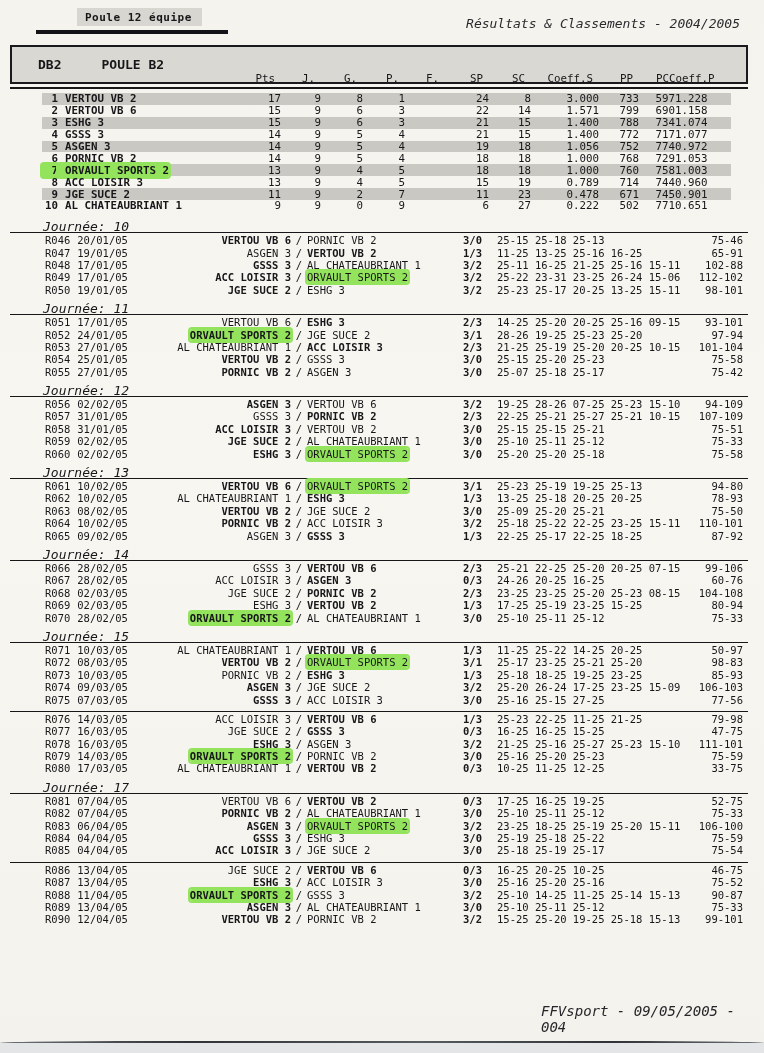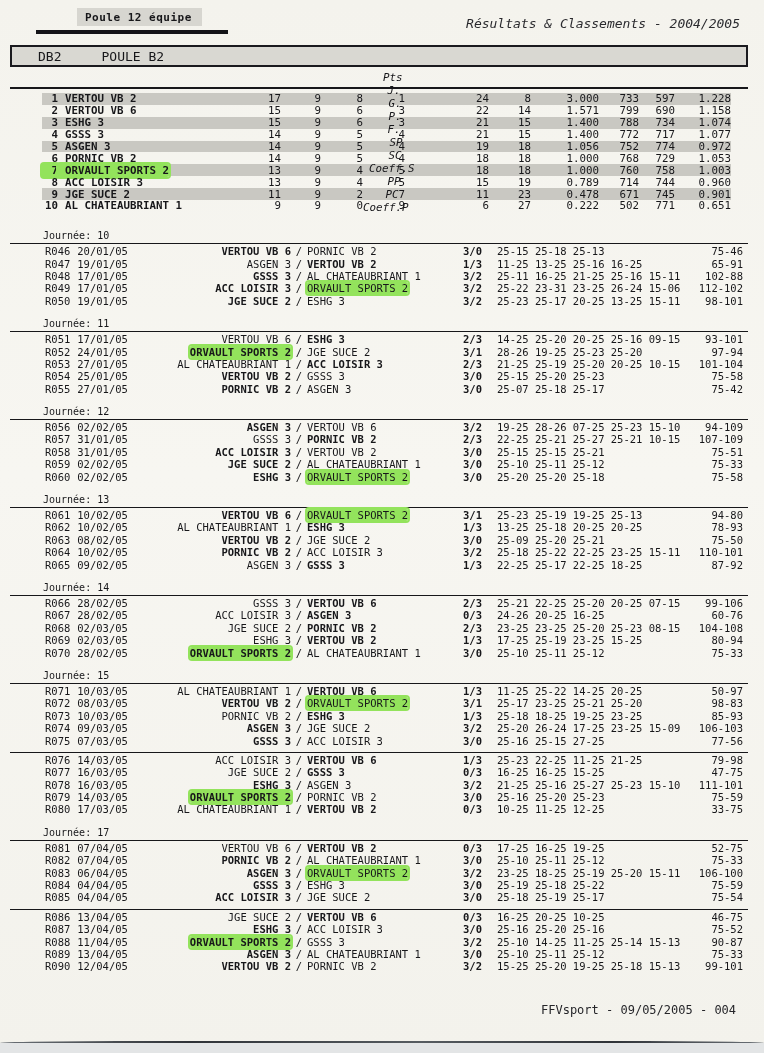--- a/index.html
+++ b/index.html
@@ -6,69 +6,69 @@
   .paper{
     position:relative;width:764px;height:1053px;overflow:hidden;
     background:linear-gradient(180deg,#f4f3ed 0%,#f7f6f1 45%,#f3f2ec 100%);
     font-family:"DejaVu Sans Mono","Liberation Mono",monospace;
     color:#17171a;font-size:11px;
   }
   .doc-title{position:absolute;top:8px;left:77px;background:#d7d6d0;
     font-weight:700;font-size:11px;padding:3px 10px 2px 8px;letter-spacing:.5px;}
   .title-underline{position:absolute;top:30px;left:36px;width:192px;height:4px;background:#141418;}
   .header-right{position:absolute;top:16px;right:24px;font-style:italic;font-size:13px;color:#2a2a2e;}
-  .db2-bar{position:absolute;top:45px;left:10px;width:738px;height:22px;box-sizing:border-box;
+  .db2-bar{position:absolute;top:45px;left:10px;width:738px;height:39px;box-sizing:border-box;
     background:#d9d8d2;border:2px solid #1a1a1e;display:flex;align-items:center;
-    font-weight:400;font-size:13px;}
+    font-weight:700;font-size:13px;}
   .db2-bar .code{margin-left:26px;}
   .db2-bar .name{margin-left:40px;}
 
   .standings{position:absolute;top:71px;left:10px;width:738px;font-size:10.8px;}
-  .st-header{display:flex;align-items:center;height:14px;font-style:italic;
-    padding-left:32px;padding-right:17px;flex-direction:column;}
+  .st-header{display:flex;align-items:center;height:14px;
+    padding-left:32px;padding-right:17px;}
   .st-header .sp1{width:16px;}
   .st-header .sp2{flex:1;}
   .st-h{transform:translateX(-6px);}
   .st-rule{border-top:2px solid #17171a;margin-top:2px;}
   .st-body{margin-top:4px;}
   .st-row{display:flex;align-items:center;height:11.9px;margin-left:32px;margin-right:17px;white-space:nowrap;}
   .st-row.shaded{background:#c9c8c2;}
   .st-rank{width:16px;text-align:right;font-weight:700;}
   .st-team{flex:1;padding-left:7px;font-weight:700;overflow:visible;}
-  .num-cols > span:nth-last-child(1){width:56px;text-align:right;}
+  .num-cols > span:nth-last-child(1){width:56px;}
   .num-cols > span:nth-last-child(2){width:36px;text-align:right;}
   .num-cols > span:nth-last-child(3){width:40px;text-align:right;}
   .num-cols > span:nth-last-child(4){width:68px;text-align:right;}
   .num-cols > span:nth-last-child(5){width:42px;text-align:right;}
   .num-cols > span:nth-last-child(6){width:44px;text-align:right;}
   .num-cols > span:nth-last-child(7){width:40px;text-align:right;}
   .num-cols > span:nth-last-child(8){width:42px;text-align:right;}
   .num-cols > span:nth-last-child(9){width:42px;text-align:right;}
   .num-cols > span:nth-last-child(10){width:40px;text-align:right;}
   .num-cols > span:nth-last-child(11){width:44px;text-align:right;}
 
   .journees{position:absolute;top:219px;left:10px;width:738px;font-size:10.5px;}
   .journee{margin-bottom:5px;}
-  .j-head{height:13px;font-size:10px;padding-left:33px;margin-top:11px;}
+  .j-head{height:13px;font-style:italic;font-size:13px;padding-left:33px;}
   .j-rule{border-top:1.5px solid #17171a;margin-bottom:1px;}
   .m-row{display:flex;align-items:center;height:12.4px;white-space:nowrap;}
   .m-id{width:96px;padding-left:35px;}
   .m-date{margin-left:7px;}
   .m-home{width:150px;text-align:right;}
   .m-sep{width:16px;text-align:center;}
   .m-away{width:150px;}
   .m-score{width:38px;font-weight:700;padding-left:6px;box-sizing:border-box;}
   .m-sets{width:200px;padding-left:2px;}
   .m-total{flex:1;text-align:right;padding-right:5px;}
 
   .bold{font-weight:700;}
   .hl{background:#93e35c;box-shadow:0 0 0 2px #93e35c;border-radius:2px;}
   .hl-extend{padding-left:7px;margin-left:-7px;}
 
-  .footer{position:absolute;top:1003px;left:541px;font-size:12px;color:#26262a;}
+  .footer{position:absolute;top:1003px;left:541px;font-style:italic;font-size:14px;color:#26262a;}
   .scan-edge{position:absolute;left:0;top:1041px;width:100%;height:3px;
     background:linear-gradient(90deg,#6a7076,#2f3338 25%,#565c61 55%,#2f3338 80%,#6a7076);
     border-radius:50%/100%;}
   .scan-bottom{position:absolute;left:0;top:1043px;width:100%;height:10px;background:#e3e5e6;}
 </style>
 </head>
 <body>
 
 <div class="paper">
   <div class="doc-title">Poule 12 équipe</div>

